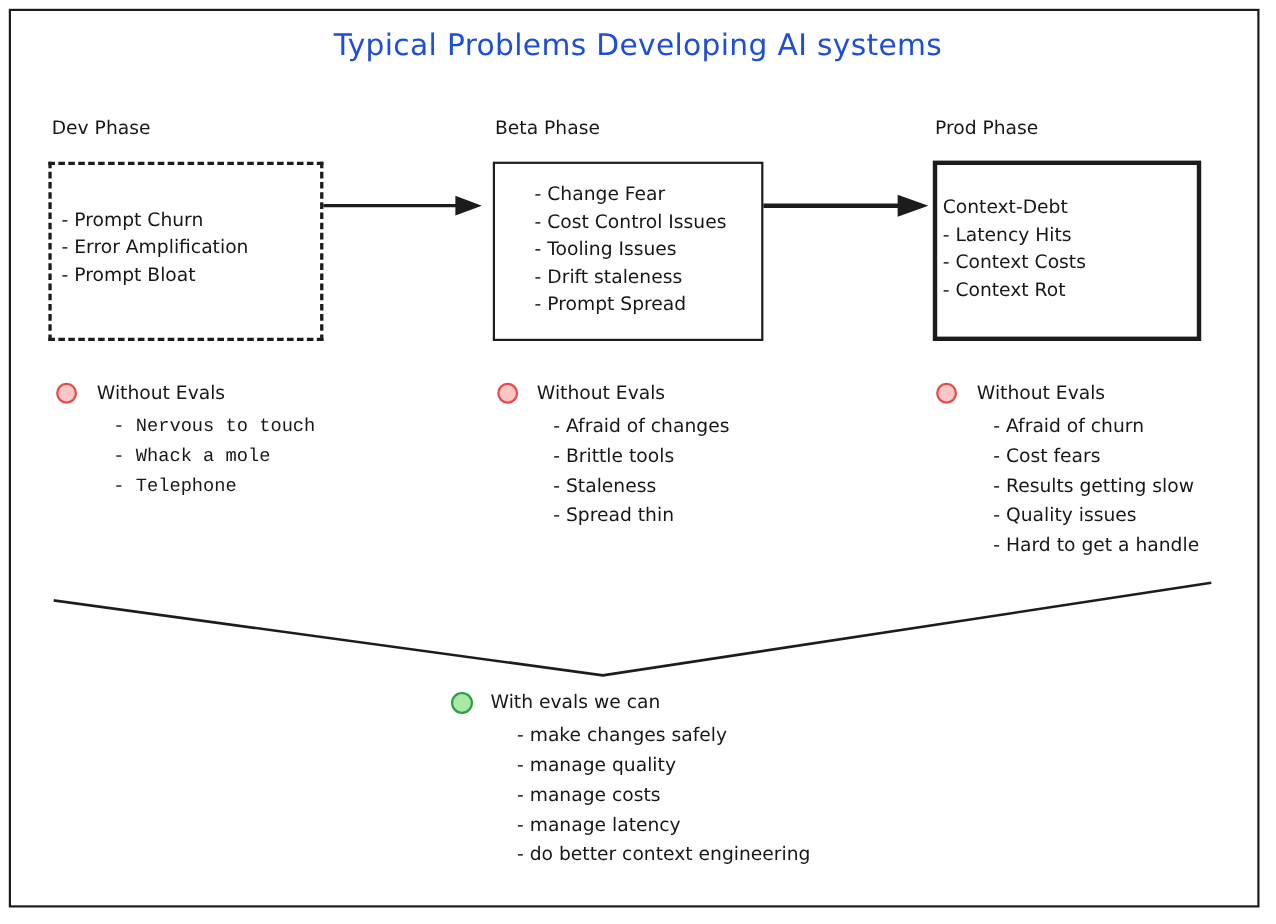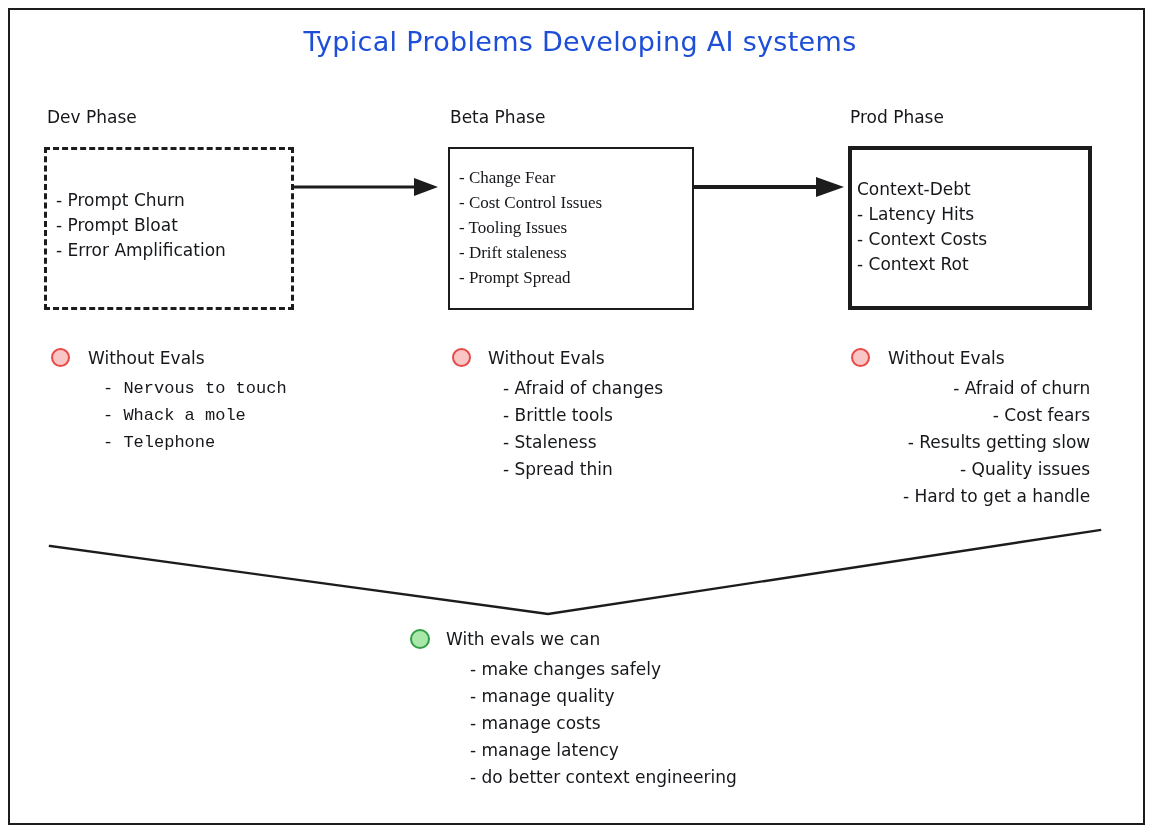--- a/index.html
+++ b/index.html
@@ -117,27 +117,27 @@
 
   <svg class="arrow" style="left:688px; top:170px;" width="165" height="34">
     <line x1="2" y1="17" x2="134" y2="17" stroke="#1c1c1c" stroke-width="4"></line>
     <polygon points="128,7 156,17 128,27" fill="#1c1c1c"></polygon>
   </svg>
 
   <div class="phase-label" style="left:47px; top:107px;">Dev Phase</div>
   <div class="phase-box dashed" style="left:44px; top:147px; width:250px; height:163px;"></div>
   <div class="box-list" style="left:56px; top:188px;">
     <div>- Prompt Churn</div>
+    <div>- Error Amplification</div>
     <div>- Prompt Bloat</div>
-    <div>- Error Amplification</div>
   </div>
 
   <div class="phase-label" style="left:450px; top:107px;">Beta Phase</div>
   <div class="phase-box solid-thin" style="left:448px; top:147px; width:246px; height:163px;"></div>
-  <div class="box-list" style="left:459px; top:165px;font-family:Liberation Serif, serif;">
+  <div class="box-list" style="left:486px; top:165px;">
     <div>- Change Fear</div>
     <div>- Cost Control Issues</div>
     <div>- Tooling Issues</div>
     <div>- Drift staleness</div>
     <div>- Prompt Spread</div>
   </div>
 
   <div class="phase-label" style="left:850px; top:107px;">Prod Phase</div>
   <div class="phase-box solid-thick" style="left:848px; top:146px; width:244px; height:164px;"></div>
   <div class="box-list" style="left:857px; top:177px;">
@@ -164,21 +164,21 @@
       <div>- Afraid of changes</div>
       <div>- Brittle tools</div>
       <div>- Staleness</div>
       <div>- Spread thin</div>
     </div>
   </div>
 
   <div class="evals-group" style="left:0; top:0;">
     <div class="evals-marker" style="left:851px; top:348px; width:19px; height:19px; background:#fac5c5; border:2.5px solid #e84a4a;"></div>
     <div class="evals-head" style="left:888px; top:348px;">Without Evals</div>
-    <div class="evals-items" style="left:903px; top:375px;text-align:right;">
+    <div class="evals-items" style="left:903px; top:375px;">
       <div>- Afraid of churn</div>
       <div>- Cost fears</div>
       <div>- Results getting slow</div>
       <div>- Quality issues</div>
       <div>- Hard to get a handle</div>
     </div>
   </div>
 
   <div class="evals-group" style="left:0; top:0;">
     <div class="evals-marker" style="left:410px; top:629px; width:20px; height:20px; background:#a9e8a9; border:2.5px solid #2f9e44;"></div>

